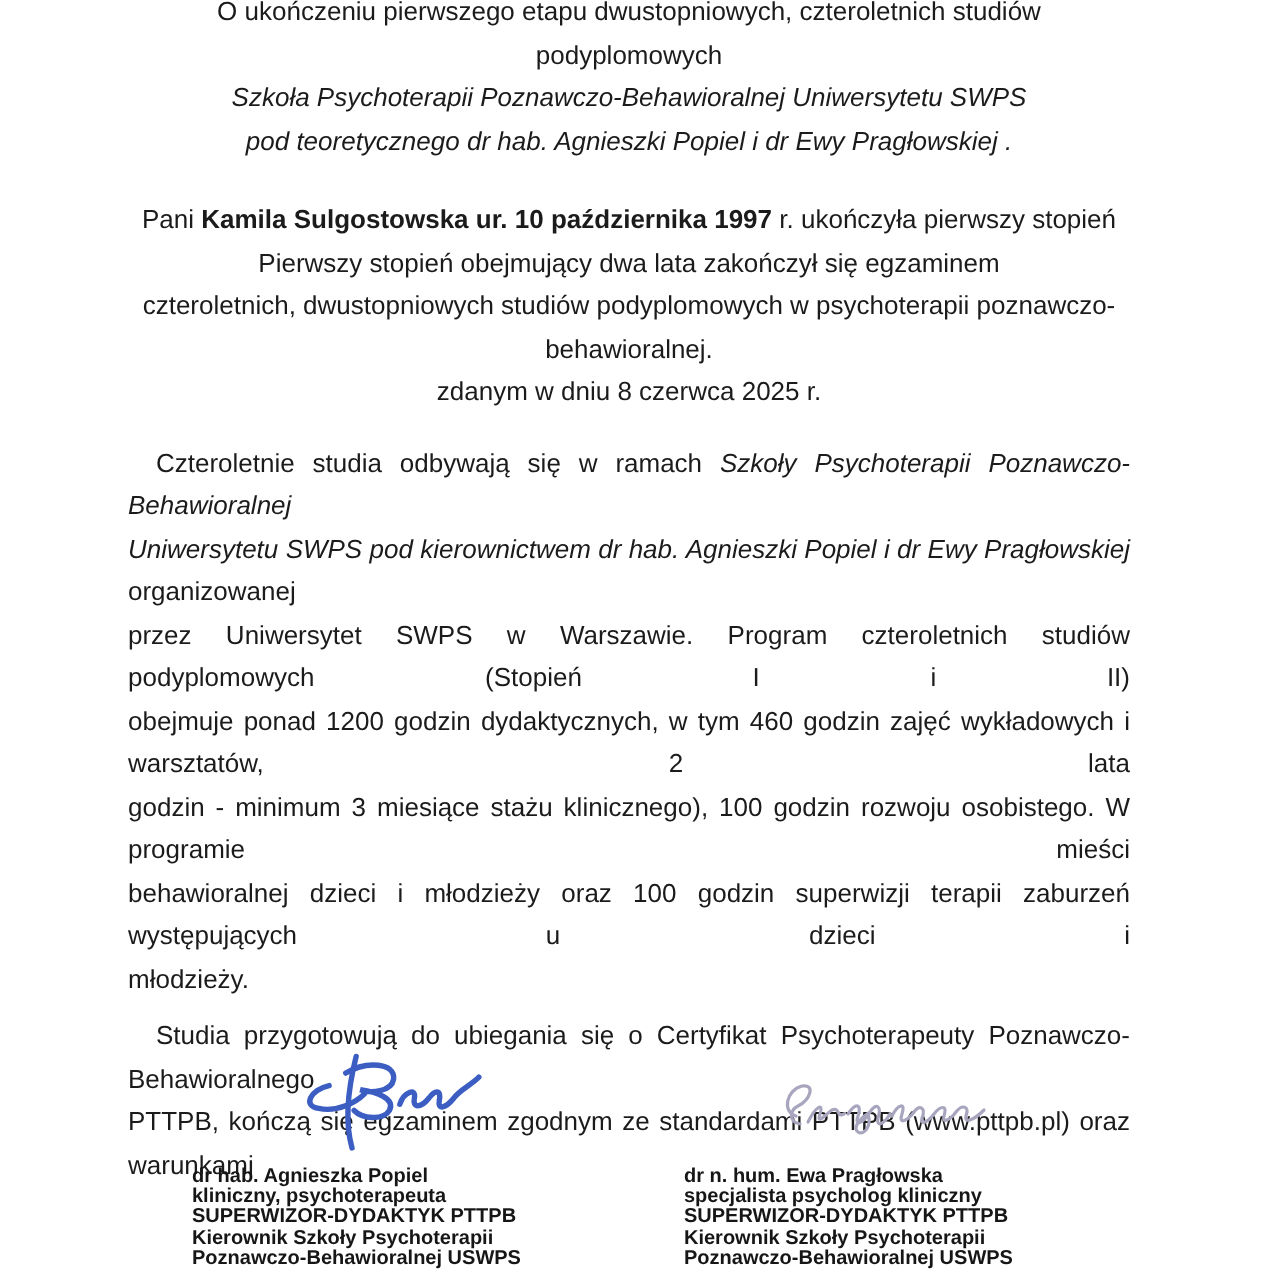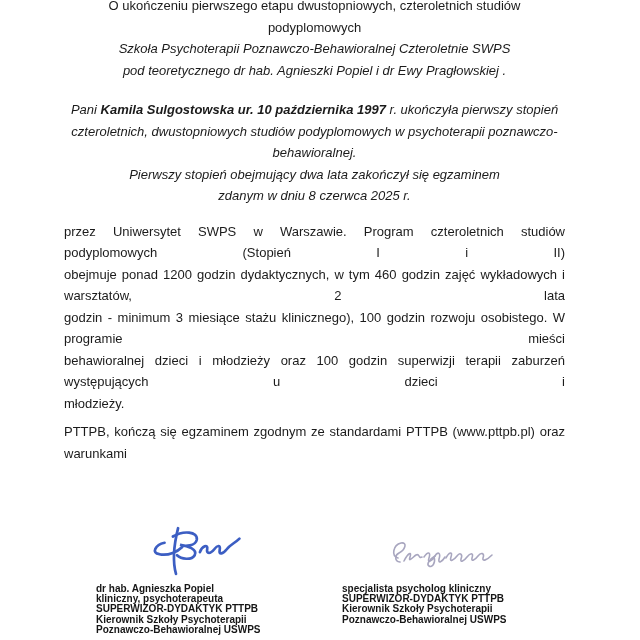--- a/index.html
+++ b/index.html
@@ -14,21 +14,21 @@
     position:relative;width:640px;height:640px;
     padding:0 75px 0 64px;box-sizing:border-box;
   }
   .tline{font-size:13px;line-height:21.5px;white-space:normal;}
   .center .tline{text-align:center;}
   .just{text-align:justify;text-align-last:justify;}
   .ind{text-indent:14px;}
   .it{font-style:italic;}
   .bd{font-weight:bold;}
   .intro{margin-top:-5px;}
-  .recipient{margin-top:18px;font-style:italic;}
+  .recipient{margin-top:18px;}
   .para1{margin-top:14px;}
   .para2{margin-top:7px;}
   .sig-zone{position:absolute;left:0;top:520px;width:640px;height:68px;}
   .sig-left{position:absolute;left:150px;top:6px;}
   .sig-right{position:absolute;left:388px;top:20px;}
   .footer-row{
     position:absolute;left:0;top:589px;width:640px;
     display:flex;justify-content:flex-start;
   }
   .footer-block{
@@ -38,40 +38,43 @@
   .footer-left{margin-left:96px;width:216px;}
   .footer-right{margin-left:30px;width:216px;}
 </style>
 </head>
 <body>
 
 <div class="page">
 
   <div class="center intro">
       <div class="tline"><span>O ukończeniu pierwszego etapu dwustopniowych, czteroletnich studiów podyplomowych</span></div>
-      <div class="tline"><span class="it">Szkoła Psychoterapii Poznawczo-Behawioralnej Czteroletnie SWPS</span></div>
+      <div class="tline"><span class="it">Szkoła Psychoterapii Poznawczo-Behawioralnej Uniwersytetu SWPS</span></div>
       <div class="tline"><span class="it">pod teoretycznego dr hab. Agnieszki Popiel i dr Ewy Pragłowskiej .</span></div>
     </div>
 
   <div class="center recipient">
       <div class="tline"><span>Pani </span><span class="bd">Kamila Sulgostowska ur. 10 października 1997</span><span> r. ukończyła pierwszy stopień</span></div>
+      <div class="tline"><span>Pierwszy stopień  obejmujący dwa lata zakończył się egzaminem</span></div>
       <div class="tline"><span>czteroletnich, dwustopniowych  studiów podyplomowych w psychoterapii poznawczo-behawioralnej.</span></div>
-      <div class="tline"><span>Pierwszy stopień  obejmujący dwa lata zakończył się egzaminem</span></div>
       <div class="tline"><span>zdanym w dniu 8 czerwca 2025 r.</span></div>
     </div>
 
   <div class="para1">
+      <div class="tline just ind"><span>Czteroletnie studia odbywają się w ramach </span><span class="it">Szkoły Psychoterapii Poznawczo-Behawioralnej</span></div>
+      <div class="tline just"><span class="it">Uniwersytetu SWPS pod kierownictwem dr hab. Agnieszki Popiel i dr Ewy Pragłowskiej</span><span> organizowanej</span></div>
       <div class="tline just"><span>przez  Uniwersytet SWPS w Warszawie. Program czteroletnich studiów podyplomowych (Stopień I i II)</span></div>
       <div class="tline just"><span>obejmuje ponad 1200 godzin dydaktycznych,  w tym 460 godzin zajęć wykładowych i warsztatów, 2 lata</span></div>
       <div class="tline just"><span>godzin - minimum 3 miesiące stażu klinicznego), 100 godzin rozwoju osobistego. W programie mieści</span></div>
       <div class="tline just"><span>behawioralnej dzieci i młodzieży oraz 100 godzin superwizji terapii zaburzeń występujących u dzieci i</span></div>
       <div class="tline"><span>młodzieży.</span></div>
     </div>
 
   <div class="para2">
+      <div class="tline just ind"><span>Studia przygotowują do ubiegania się o Certyfikat Psychoterapeuty Poznawczo-Behawioralnego</span></div>
       <div class="tline just"><span>PTTPB, kończą się egzaminem zgodnym ze standardami PTTPB (www.pttpb.pl) oraz warunkami</span></div>
     </div>
 
   <div class="sig-zone">
     <svg class="sig-left" width="104" height="56" viewBox="0 0 100 52" fill="none">
       <g stroke-width="2.6" stroke-linecap="round" fill="none" stroke="#3c5ec3">
         <path d="M14 20 C 5 22, 1 30, 9 31 C 18 33, 27 28, 31 24"></path>
         <path d="M27 6 C 24 18, 21 36, 25 50"></path>
         <path d="M22 14 C 32 8, 46 9, 45 17 C 44 23, 34 24, 29 22 C 36 23, 46 26, 43 32 C 40 37, 30 36, 26 32"></path>
         <path d="M48 29 C 50 23, 56 21, 55 26 C 54 31, 58 31, 62 26 C 65 22, 68 22, 67 27 C 66 32, 70 31, 74 26 C 77 22, 82 20, 86 16"></path>
@@ -90,20 +93,21 @@
 
   <div class="footer-row">
     <div class="footer-block footer-left">
       <div>dr hab. Agnieszka Popiel</div>
       <div>kliniczny, psychoterapeuta</div>
       <div>SUPERWIZOR-DYDAKTYK PTTPB</div>
       <div>Kierownik Szkoły Psychoterapii</div>
       <div>Poznawczo-Behawioralnej USWPS</div>
     </div>
     <div class="footer-block footer-right">
+      <div>dr n. hum. Ewa Pragłowska</div>
       <div>specjalista psycholog kliniczny</div>
       <div>SUPERWIZOR-DYDAKTYK PTTPB</div>
       <div>Kierownik Szkoły Psychoterapii</div>
       <div>Poznawczo-Behawioralnej USWPS</div>
     </div>
   </div>
 
 </div>
 
 </body></html>

